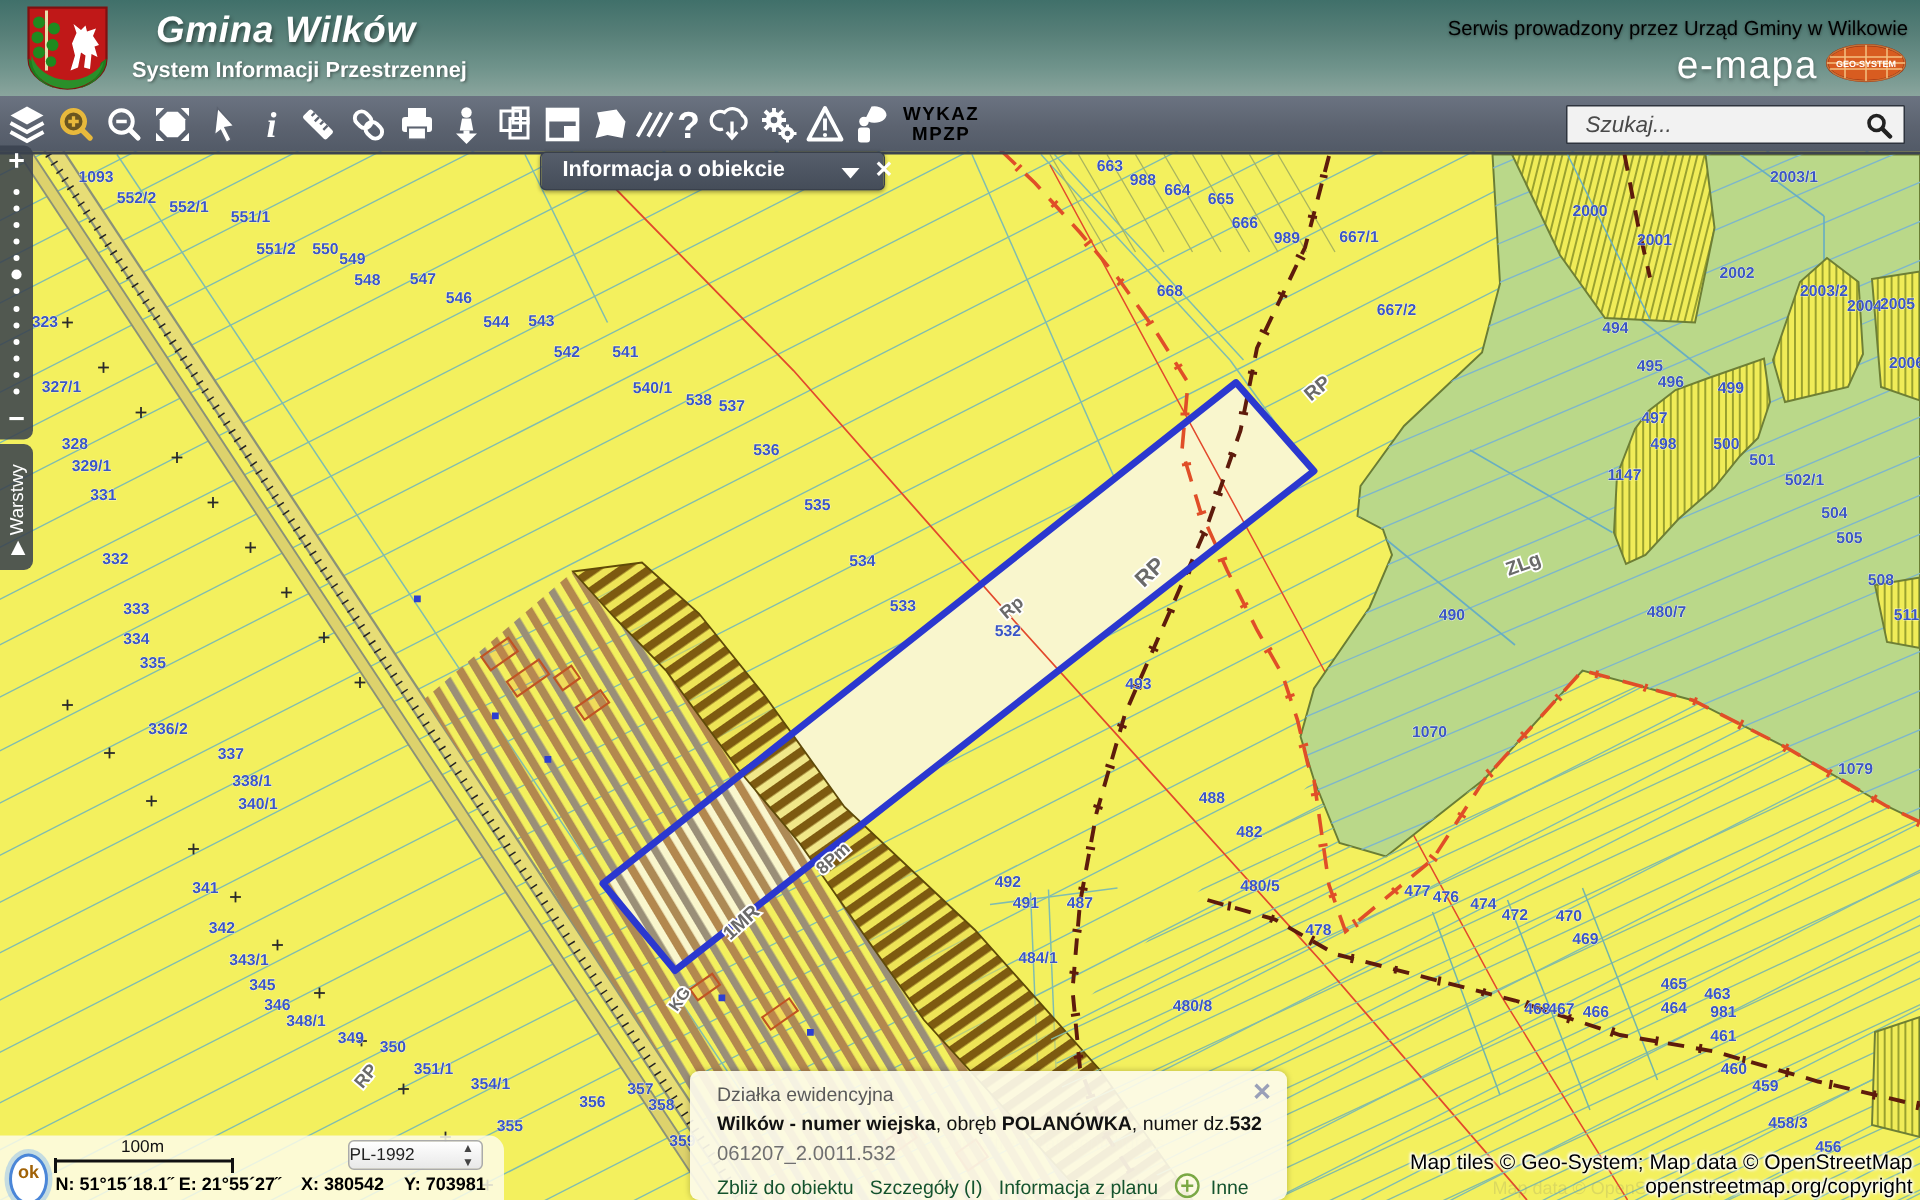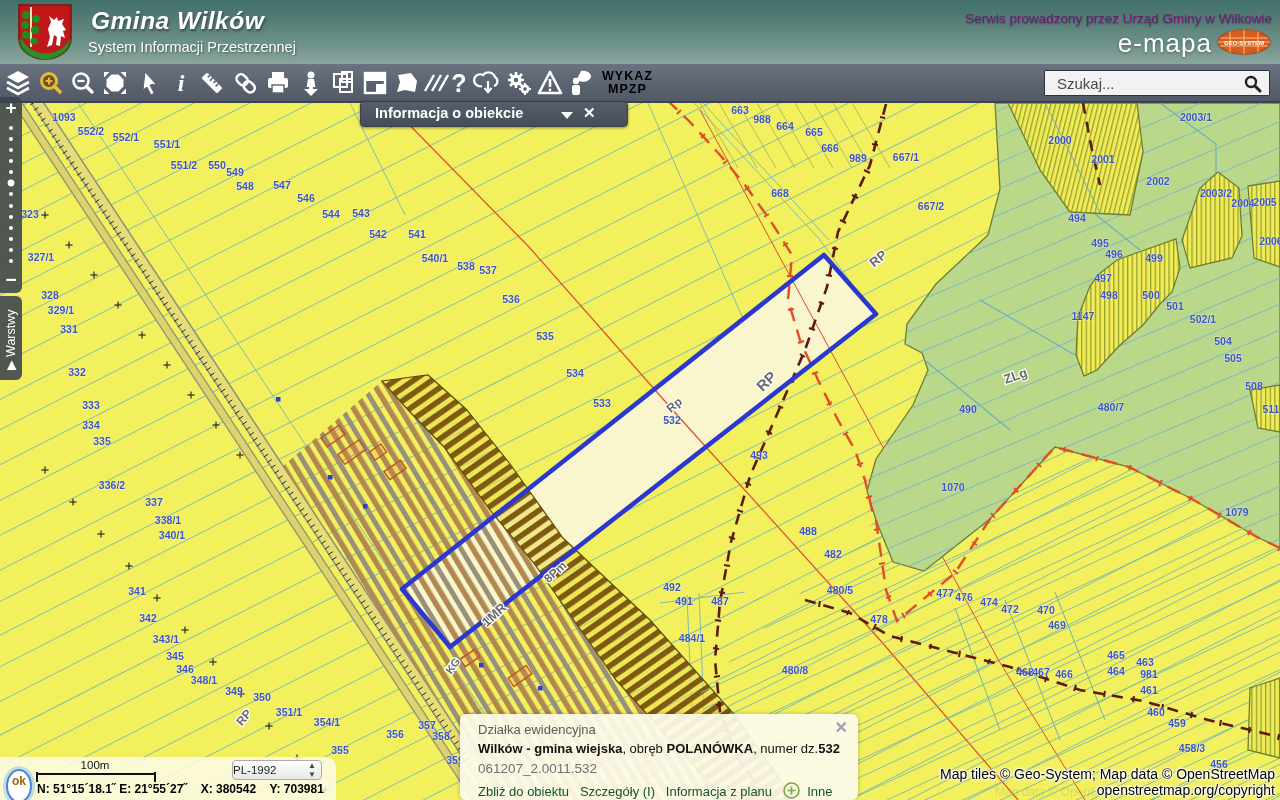--- a/index.html
+++ b/index.html
@@ -1,31 +1,31 @@
 <!DOCTYPE html>
 <html><head><meta charset="utf-8">
 <style>
 *{margin:0;padding:0;box-sizing:border-box}
 html,body{width:1280px;height:800px;overflow:hidden;font-family:"Liberation Sans",sans-serif}
 #page{position:relative;width:1280px;height:800px;background:#f2ee58}
 #header{position:absolute;left:0;top:0;width:1280px;height:64px;
  background:linear-gradient(180deg,#40706a 0%,#577f78 35%,#6f938b 70%,#8aa59d 100%)}
 #hlogo{position:absolute;left:17px;top:3px;width:56px;height:58px}
-#htitle{position:absolute;left:91px;top:7px;color:#fff;font-size:24.5px;font-weight:bold;font-style:italic;text-shadow:1px 2px 3px rgba(0,0,0,.45);letter-spacing:.5px}
-#hsub{position:absolute;left:88px;top:39px;color:#fff;font-size:14.5px;font-weight:normal;text-shadow:1px 1px 2px rgba(0,0,0,.4)}
-#hright{position:absolute;right:8px;top:11px;color:#701a75;font-size:13.5px;text-shadow:0 1px 2px rgba(0,0,0,.4)}
+#htitle{position:absolute;left:104px;top:7px;color:#fff;font-size:24.5px;font-weight:bold;font-style:italic;text-shadow:1px 2px 3px rgba(0,0,0,.45);letter-spacing:.5px}
+#hsub{position:absolute;left:88px;top:39px;color:#fff;font-size:14.5px;font-weight:bold;text-shadow:1px 1px 2px rgba(0,0,0,.4)}
+#hright{position:absolute;right:8px;top:11px;color:#000000;font-size:13.5px;text-shadow:0 1px 2px rgba(0,0,0,.4)}
 #emapa{position:absolute;right:68px;top:28px;color:#fff;font-size:26px;font-weight:normal;letter-spacing:1px;text-shadow:0 1px 3px rgba(0,0,0,.35)}
 #globe{position:absolute;right:9px;top:29px}
 #toolbar{position:absolute;left:0;top:64px;width:1280px;height:39px;
  background:linear-gradient(180deg,#6b7381 0%,#5c6370 55%,#525a67 100%);border-bottom:2px solid #3c434f}
 #wykaz{position:absolute;left:602px;top:70px;color:#000000;font-weight:bold;font-size:12.5px;line-height:13px;text-align:center;letter-spacing:1px}
 #search{position:absolute;left:1044px;top:70px;width:226px;height:26px;background:#f2f2f2;border:1px solid #2e343e;border-radius:1px}
-#search span{position:absolute;left:12px;top:4px;color:#4a4a4a;font-size:15px;}
+#search span{position:absolute;left:12px;top:4px;color:#4a4a4a;font-size:15px;font-style:italic}
 #search .mg{position:absolute;right:6px;top:3px;font-size:15px;font-style:normal;color:#222;left:auto}
-#infobar{position:absolute;left:360px;top:101px;width:268px;height:26px;background:linear-gradient(180deg,#565e6b,#454d59);
+#infobar{position:absolute;left:360px;top:101px;width:230px;height:26px;background:linear-gradient(180deg,#565e6b,#454d59);
  border-radius:4px;border:1px solid #39404b;box-shadow:0 1px 3px rgba(0,0,0,.4)}
 #infobar .t{position:absolute;left:14px;top:3px;color:#fff;font-size:14.5px;font-weight:bold}
 #infobar .ar{position:absolute;left:200px;top:10px;width:0;height:0;border-left:6px solid transparent;border-right:6px solid transparent;border-top:7px solid #fff}
 #infobar .x{position:absolute;left:222px;top:2px;color:#fff;font-size:15px;font-weight:bold}
 #zoombar{position:absolute;left:0;top:97px;width:22px;height:196px;background:rgba(58,66,78,.88);border-radius:0 6px 6px 0}
 #zoombar .plus{position:absolute;left:0;width:22px;text-align:center;top:0px;color:#fff;font-size:19px;font-weight:bold}
 #zoombar .minus{position:absolute;left:0;width:22px;text-align:center;top:170px;color:#fff;font-size:19px;font-weight:bold}
 #warstwy{position:absolute;left:0;top:296px;width:22px;height:84px;background:rgba(58,66,78,.88);border-radius:0 6px 6px 0}
 #warstwy .w{position:absolute;left:3px;top:74px;color:#fff;font-size:12.5px;white-space:nowrap;transform:rotate(-90deg);transform-origin:0 0}
 #popup{position:absolute;left:460px;top:714px;width:398px;height:86px;background:rgba(253,251,235,.92);border-radius:6px;box-shadow:0 0 4px rgba(0,0,0,.25)}
@@ -826,21 +826,21 @@
         </g>
       </svg>
 <div class="minus" style="top:172px">−</div>
     </div>
 <div id="warstwy">
       <div class="w">▶ Warstwy</div>
     </div>
 
 <div id="popup">
  <div class="l1">Działka ewidencyjna</div>
- <div class="l2"><b>Wilków - gmina wiejska</b>, obręb <b>POLANÓWKA</b>, numer dz.<b>532</b></div>
+ <div class="l2"><b>Wilków - numer wiejska</b>, obręb <b>POLANÓWKA</b>, numer dz.<b>532</b></div>
  <div class="l3">061207_2.0011.532</div>
  <div class="l4">Zbliż do obiektu&nbsp;&nbsp;&nbsp;Szczegóły (I)&nbsp;&nbsp;&nbsp;Informacja z planu&nbsp;&nbsp;&nbsp;<svg width="17" height="17" viewBox="0 0 17 17" style="vertical-align:-3px">
           <circle cx="8.5" cy="8.5" r="7.5" fill="none" stroke="#7aa844" stroke-width="1.6"></circle>
           <path d="M8.5 4.5 v8 M4.5 8.5 h8" stroke="#7aa844" stroke-width="1.6"></path>
         </svg>&nbsp;&nbsp;Inne</div>
  <div class="x">✕</div>
 </div>
 
 <div id="statusbar"></div>
 <div id="okc">ok</div>

